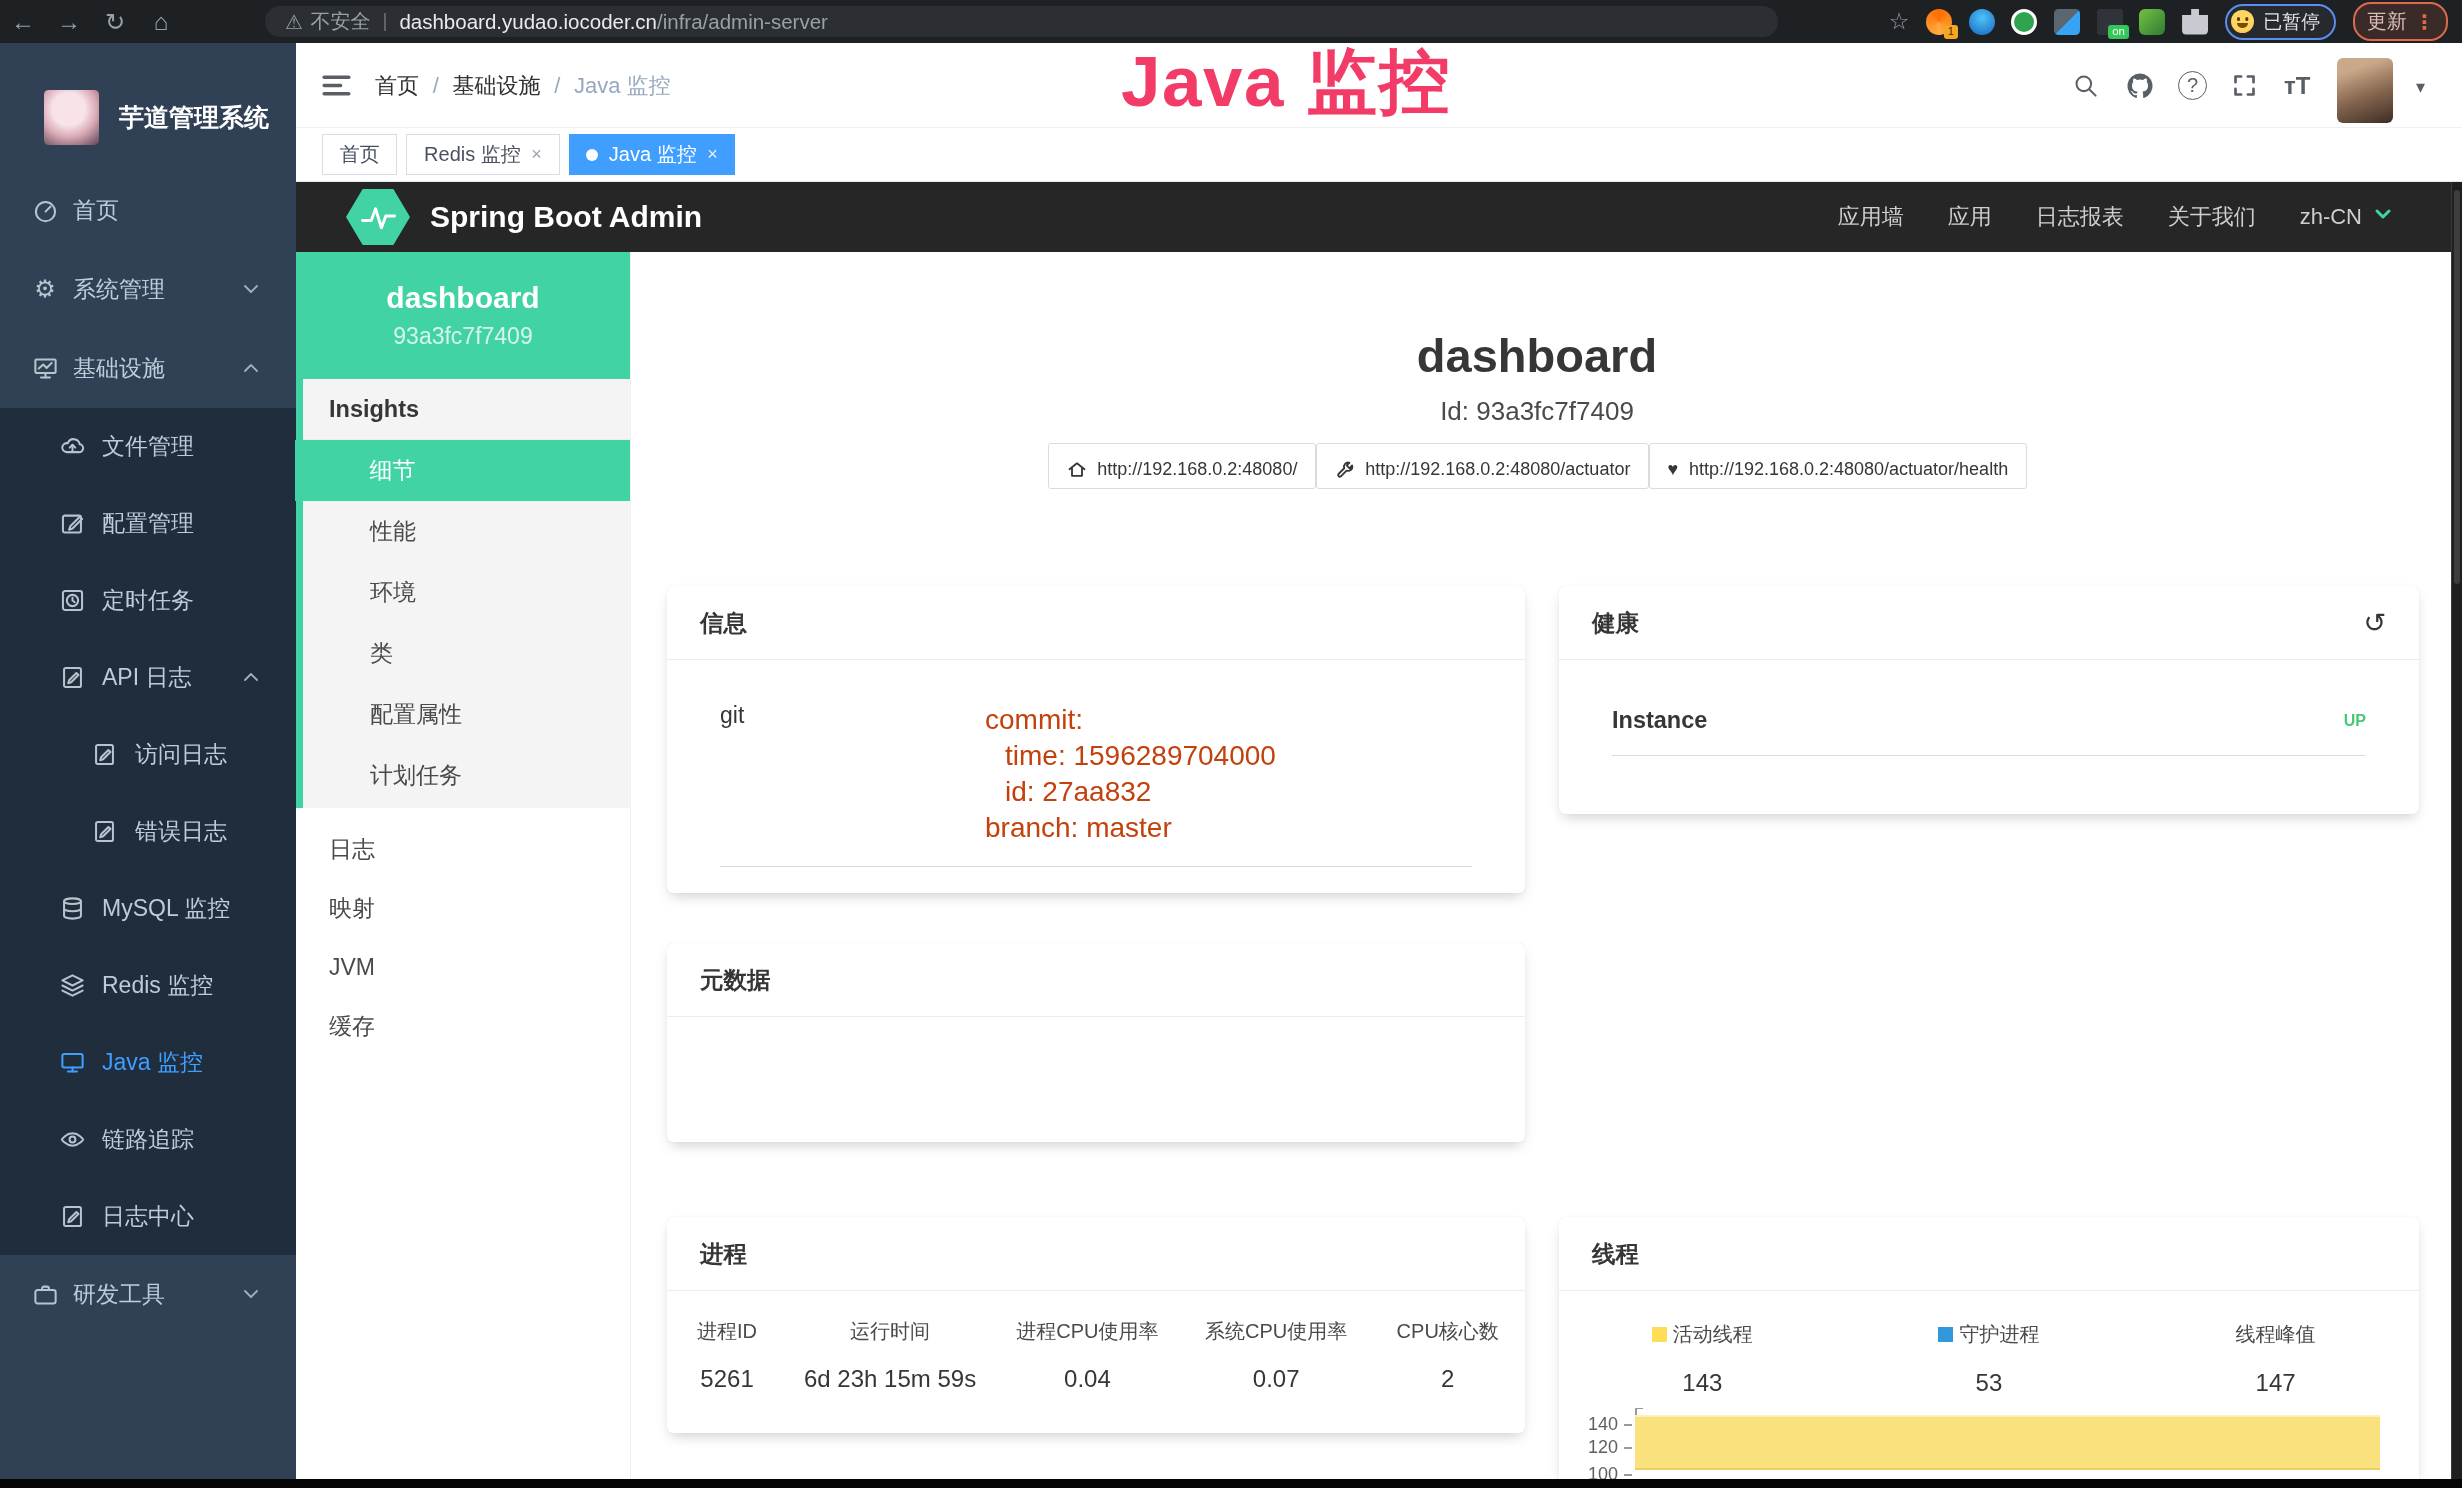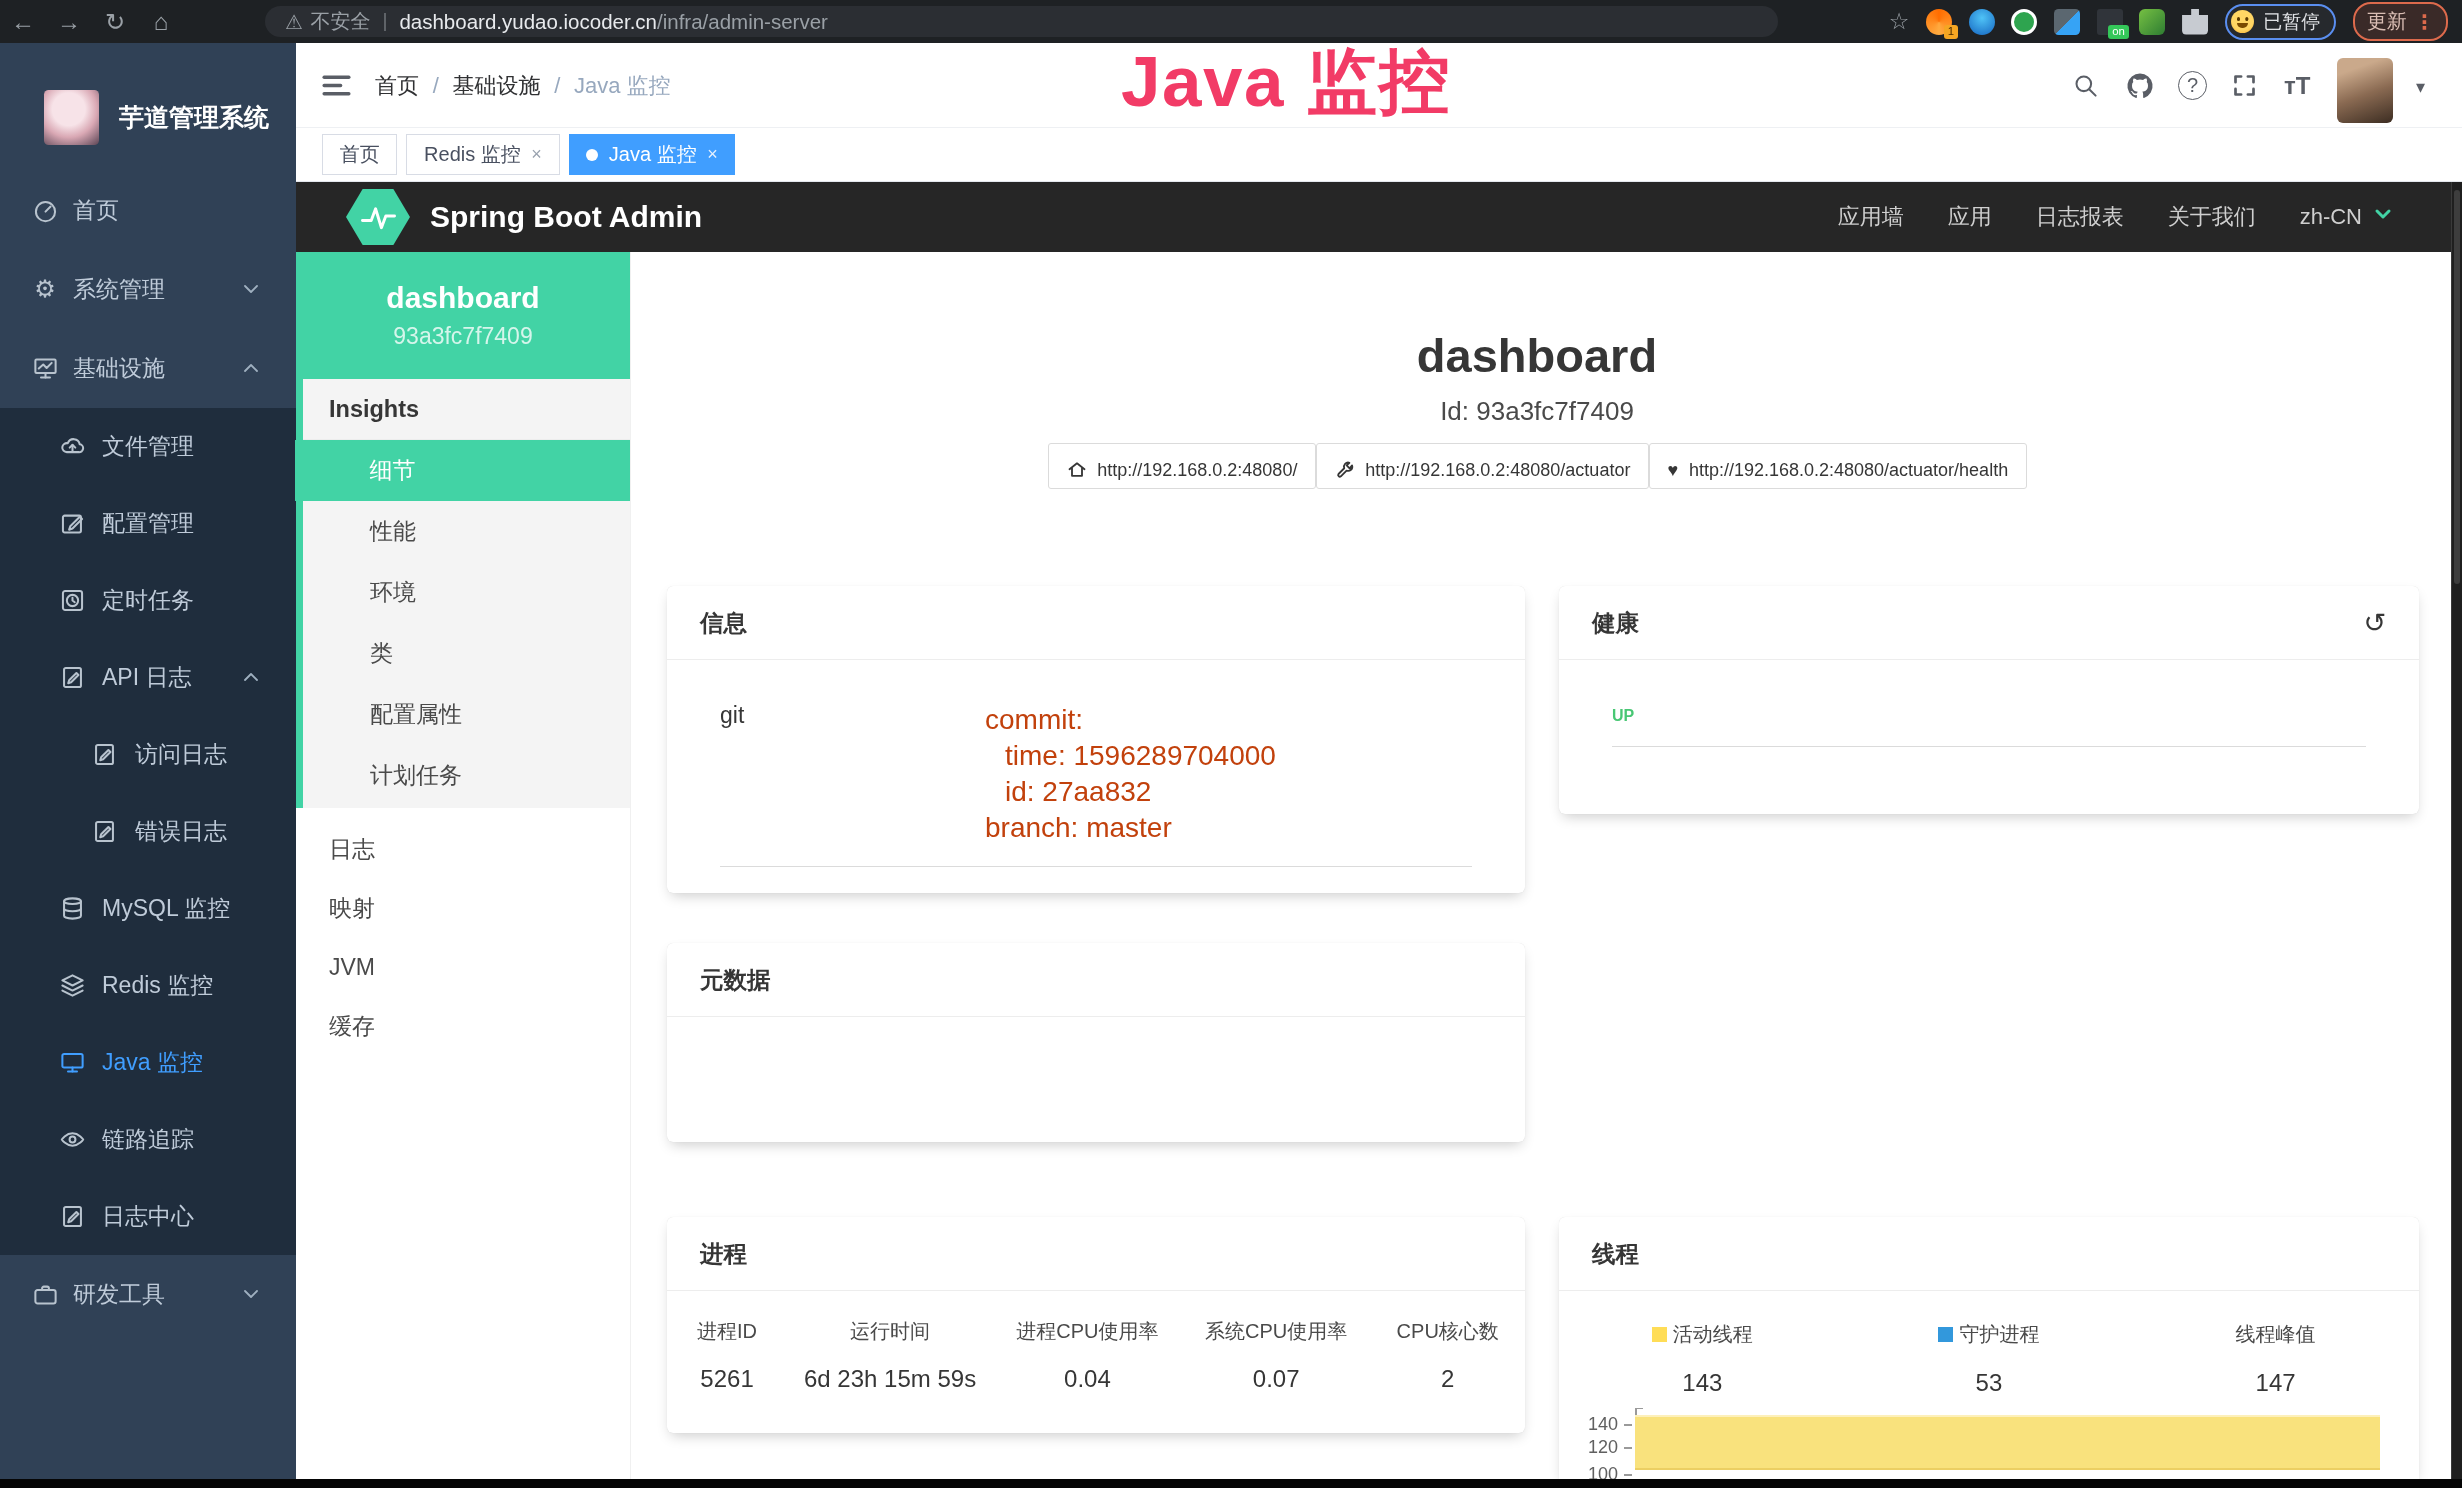--- a/index.html
+++ b/index.html
@@ -91,21 +91,21 @@
   .i-item { height:61px; display:flex; align-items:center; padding-left:67px; font-size:23px; color:#4a4a4a; }
   .i-item.active { background:#42d3a5; color:#fff; margin-left:-7.6px; padding-left:74px; }
   .i-top { height:59px; display:flex; align-items:center; padding-left:33px; font-size:23px; color:#4a4a4a; }
   .i-tops { margin-top:12px; }
 
   
   .content { position:absolute; left:335px; top:70px; width:1812px; height:1227px; background:#fff; }
   .big-title { position:absolute; left:0; top:76px; width:100%; text-align:center; font-size:47px; font-weight:600; color:#363636; }
   .sub-id { position:absolute; left:0; top:144px; width:100%; text-align:center; font-size:26px; color:#4a4a4a; }
   .chips { position:absolute; left:0; top:191px; width:100%; display:flex; justify-content:center; }
-  .chip { display:flex; align-items:flex-start; gap:10.6px; height:46px; padding:16px 18px; border:0.8px solid #dbdbdb; background:#fff; border-radius:3px; margin-right:-0.8px; font-size:18px; color:#363636; }
+  .chip { display:flex; align-items:flex-end; gap:10.6px; height:46px; padding:8px 18px; border:0.8px solid #dbdbdb; background:#fff; border-radius:3px; margin-right:-0.8px; font-size:18px; color:#363636; }
   .chip .cic { display:flex; color:#363636; }
 
   .panel { position:absolute; background:#fff; border-radius:6px; box-shadow:0 6px 13.7px -4.6px rgba(10,10,10,.22), 0 0 0.8px rgba(10,10,10,.15); overflow:hidden; }
   .p-head { height:74px; display:flex; align-items:center; padding:0 33px; border-bottom:1.5px solid #ededed; }
   .p-title { font-size:23.5px; font-weight:bold; color:#363636; flex:1; }
   .hist { color:#363636; font-size:27px; }
   .kv { margin:42px 53px 0; display:flex; align-items:flex-start; padding-bottom:20px; border-bottom:1.5px solid #dbdbdb; }
   .kv .k { width:265px; font-size:23px; color:#363636; }
   .kv .v { flex:1; font-size:28px; color:#c2410c; line-height:36px; }
   .kv .v .ind { padding-left:20px; }
@@ -486,20 +486,21 @@
           </span>
         </div>
       </div>
 
       <div class="panel" style="left:928px;top:334px;width:860px;height:228px">
         <div class="p-head">
           <span class="p-title">健康</span>
           <span class="hist">↺</span>
         </div>
         <div class="row2">
+          <span class="k">Instance</span>
           <span class="up" style="color: rgb(72, 199, 116);">UP</span>
         </div>
       </div>
 
       <div class="panel" style="left:36px;top:691px;width:858px;height:199px">
         <div class="p-head">
             <span class="p-title">元数据</span>
           </div>
       </div>
 

